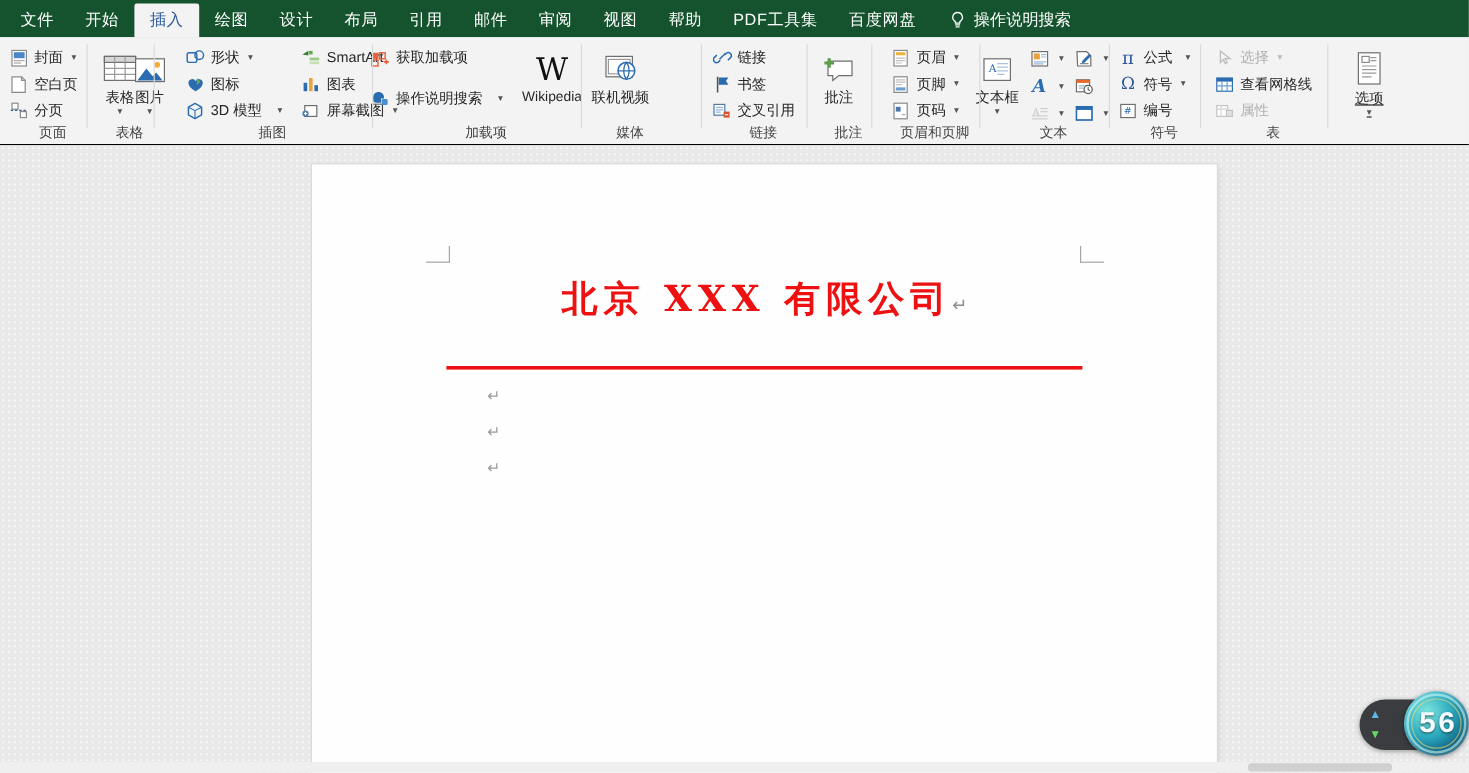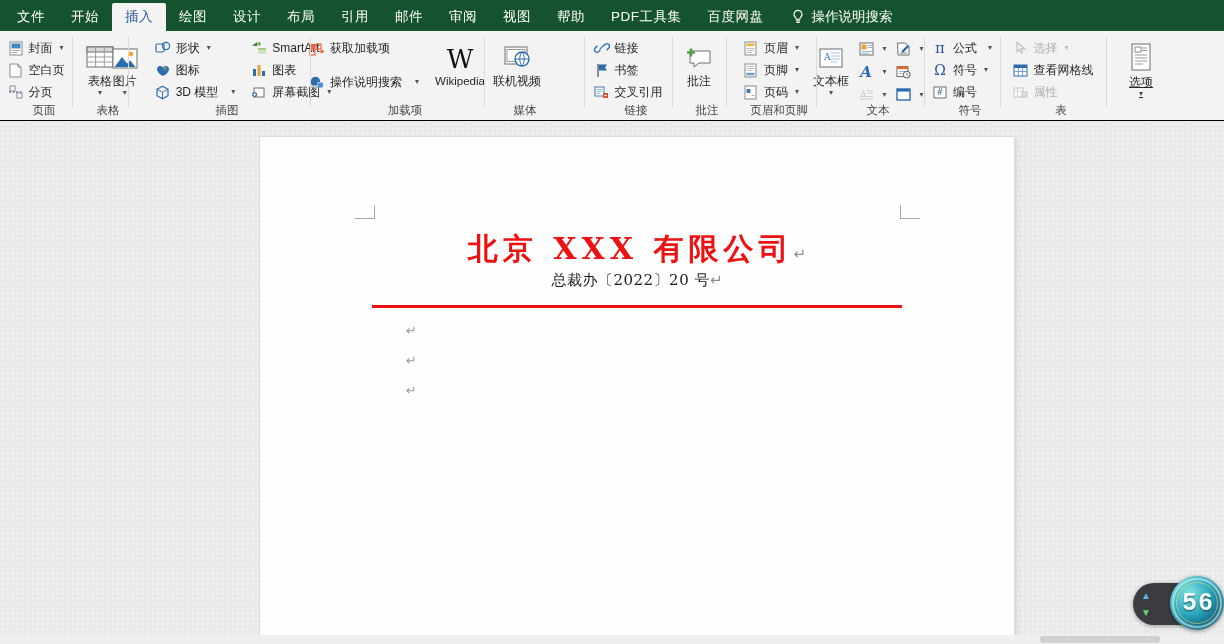--- a/index.html
+++ b/index.html
@@ -684,23 +684,20 @@
     </div>
     <div class="cornermark" style="left:640px;top:68px;width:20px;height:14px;">
       <i style="left:0;top:0;width:1px;height:14px;"></i>
       <i style="left:0;bottom:0;width:20px;height:1px;"></i>
     </div>
 
     <div id="doc-title">
       <span>北京 XXX 有限公司</span><span class="pmark-inline">↵</span>
     </div>
 
-    <div id="doc-subtitle">
-      <span>总裁办〔2022〕20 号</span><span class="pmark-inline">↵</span>
-    </div>
 
     <div id="red-rule"></div>
 
     <div class="pilcrow" style="left:146px;top:186px;">↵</div>
     <div class="pilcrow" style="left:146px;top:216px;">↵</div>
     <div class="pilcrow" style="left:146px;top:246px;">↵</div>
 
   </div>
 
   <div id="hscroll">

